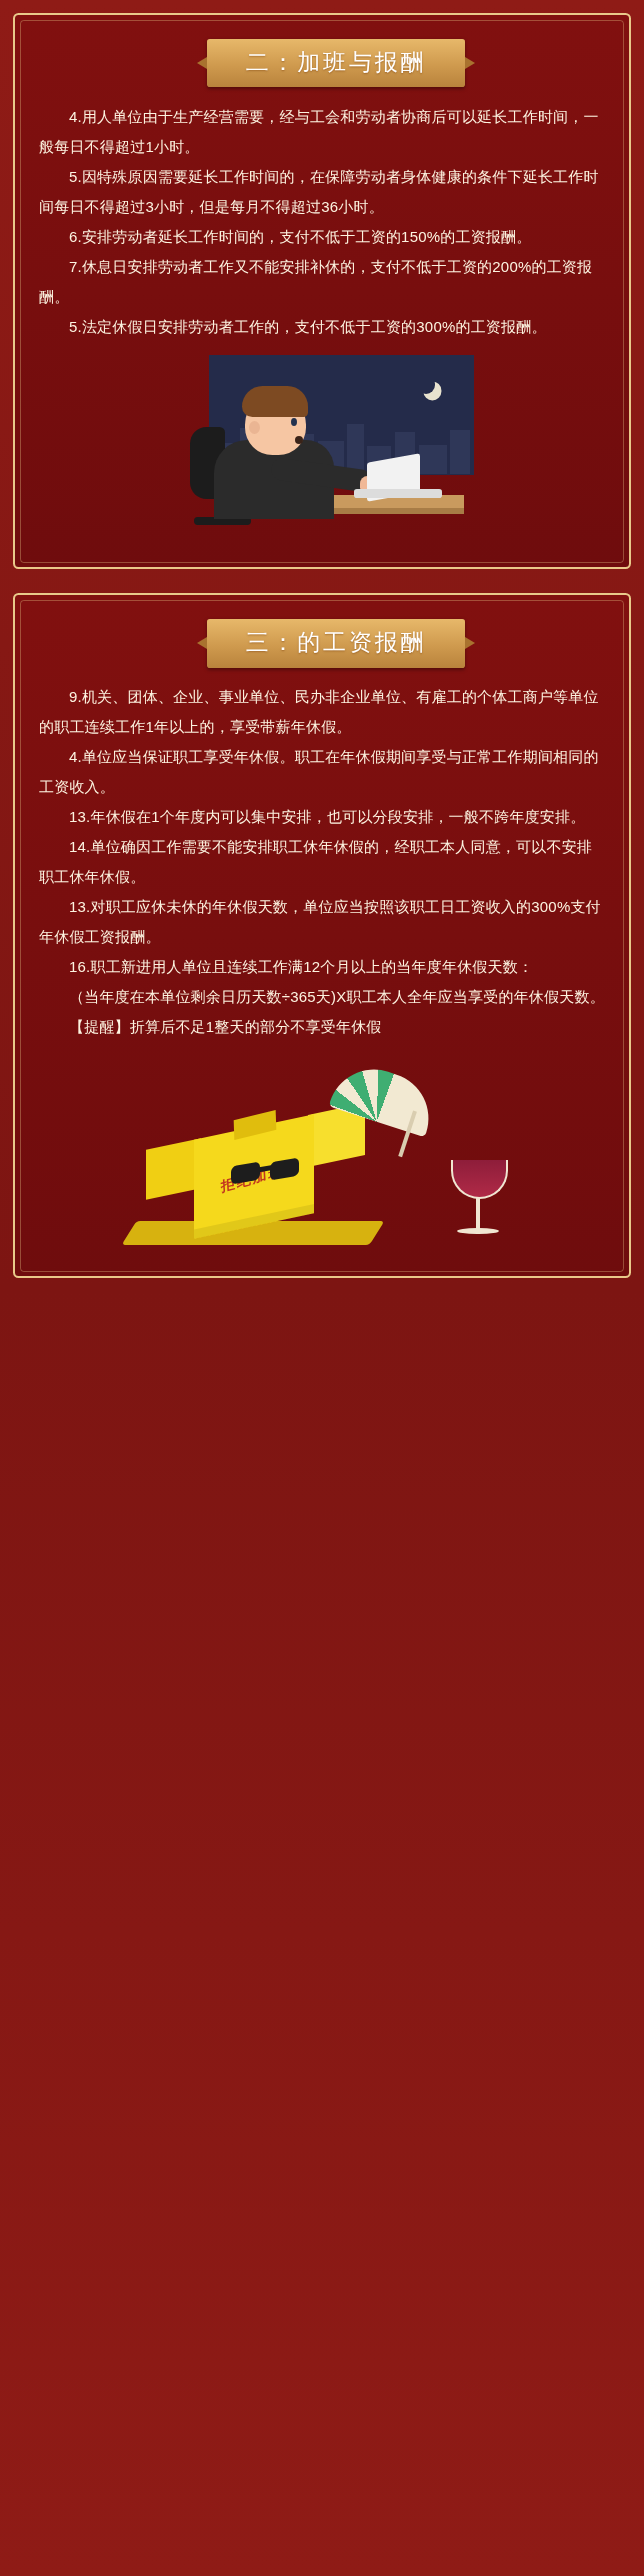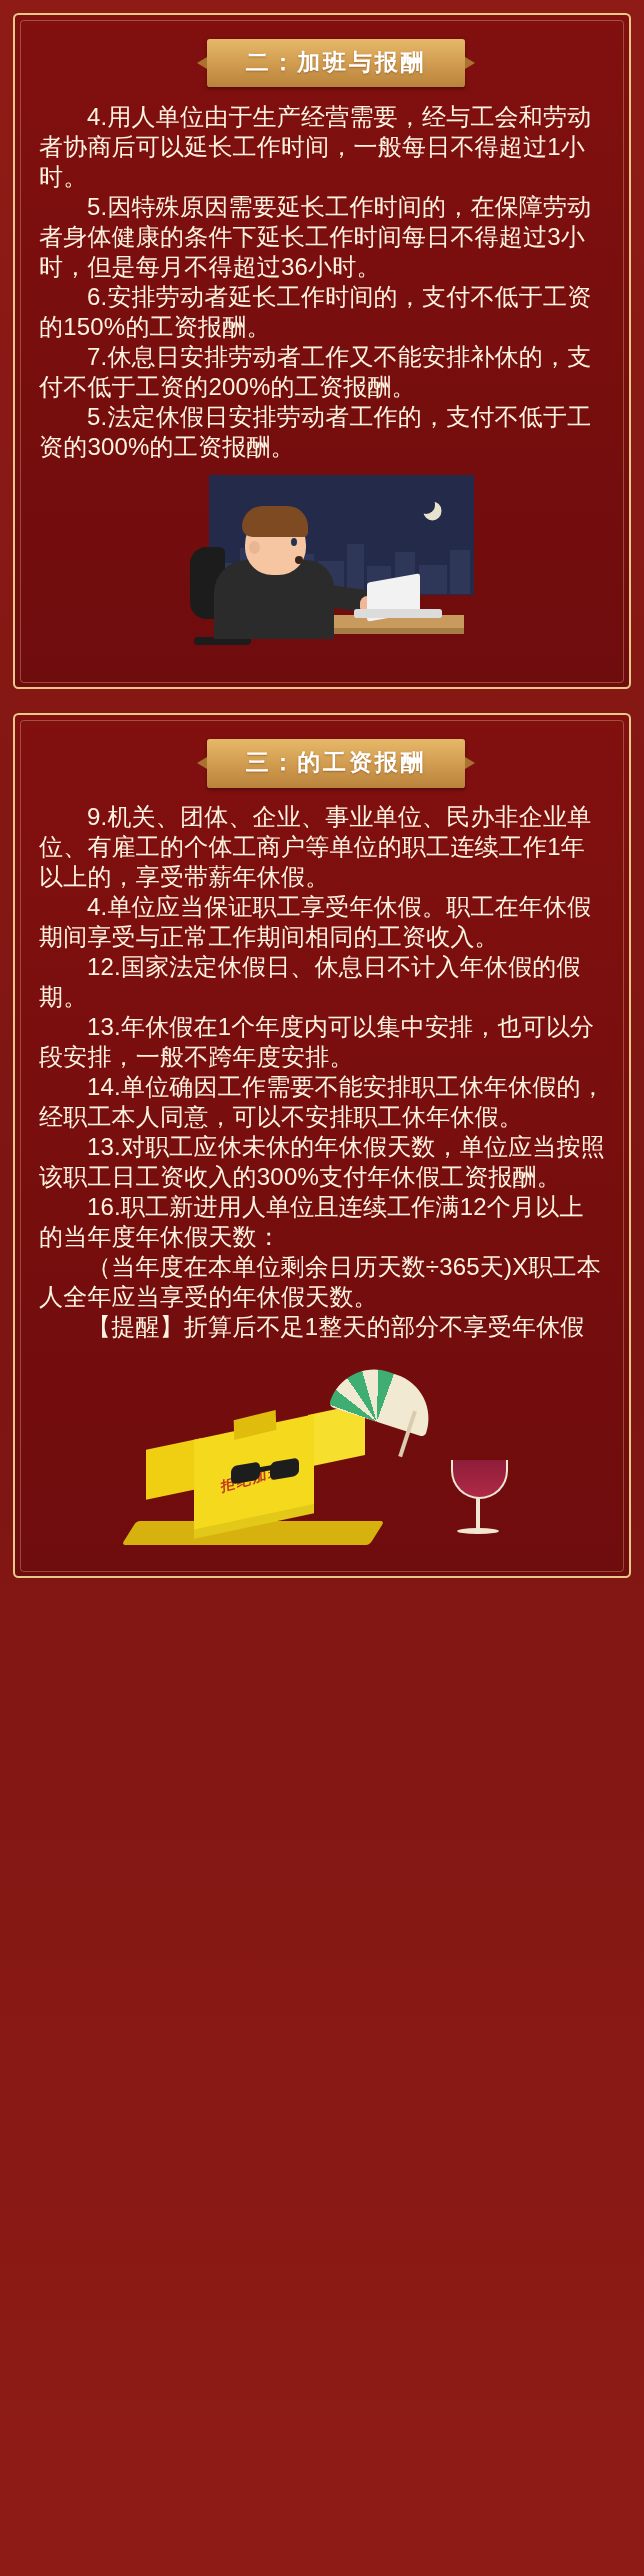--- a/index.html
+++ b/index.html
@@ -40,21 +40,21 @@
     display: flex;
     justify-content: center;
     margin-bottom: 14.7px;
   }
   .section-title {
     position: relative;
     display: inline-block;
     background: linear-gradient(180deg, #e7b86a 0%, #cf9a4e 55%, #b9833c 100%);
     color: #ffffff;
     font-size: 23px;
-    font-weight: bold;
+    font-weight: normal;
     letter-spacing: 2.8px;
     padding: 8.3px 39px 9.2px 39px;
     border-radius: 2.8px;
     box-shadow: 0 1.8px 3.7px rgba(0,0,0,0.35);
     text-shadow: 0 0.9px 1.8px rgba(120,60,10,0.5);
     margin-left: 28px;
   }
   .section-title::before,
   .section-title::after {
     content: "";
@@ -68,21 +68,21 @@
   .section-title::before {
     left: -10px;
     border-right: 10px solid #a9722f;
   }
   .section-title::after {
     right: -10px;
     border-left: 10px solid #a9722f;
   }
   .body-text {
     color: #fdf3e0;
-    font-size: 24px;
+    font-size: 15px;
     line-height: 30px;
     letter-spacing: 0.2px;
   }
   .body-text p {
     margin: 0;
     text-indent: 2em;
   }
   .illus {
     margin-top: 13px;
     display: flex;
@@ -424,21 +424,20 @@
   <div class="card">
     <div class="card-inner-line"></div>
 
     <div class="section-title-wrap">
       <div class="section-title">三：的工资报酬</div>
     </div>
 
     <div class="body-text">
       <p>9.机关、团体、企业、事业单位、民办非企业单位、有雇工的个体工商户等单位的职工连续工作1年以上的，享受带薪年休假。</p>
       <p>4.单位应当保证职工享受年休假。职工在年休假期间享受与正常工作期间相同的工资收入。</p>
-      <p>12.国家法定休假日、休息日不计入年休假的假期。</p>
       <p>13.年休假在1个年度内可以集中安排，也可以分段安排，一般不跨年度安排。</p>
       <p>14.单位确因工作需要不能安排职工休年休假的，经职工本人同意，可以不安排职工休年休假。</p>
       <p>13.对职工应休未休的年休假天数，单位应当按照该职工日工资收入的300%支付年休假工资报酬。</p>
       <p>16.职工新进用人单位且连续工作满12个月以上的当年度年休假天数：</p>
       <p>（当年度在本单位剩余日历天数÷365天)X职工本人全年应当享受的年休假天数。</p>
       <p>【提醒】折算后不足1整天的部分不享受年休假</p>
     </div>
 
     <div class="illus">
       <div class="scene2">

